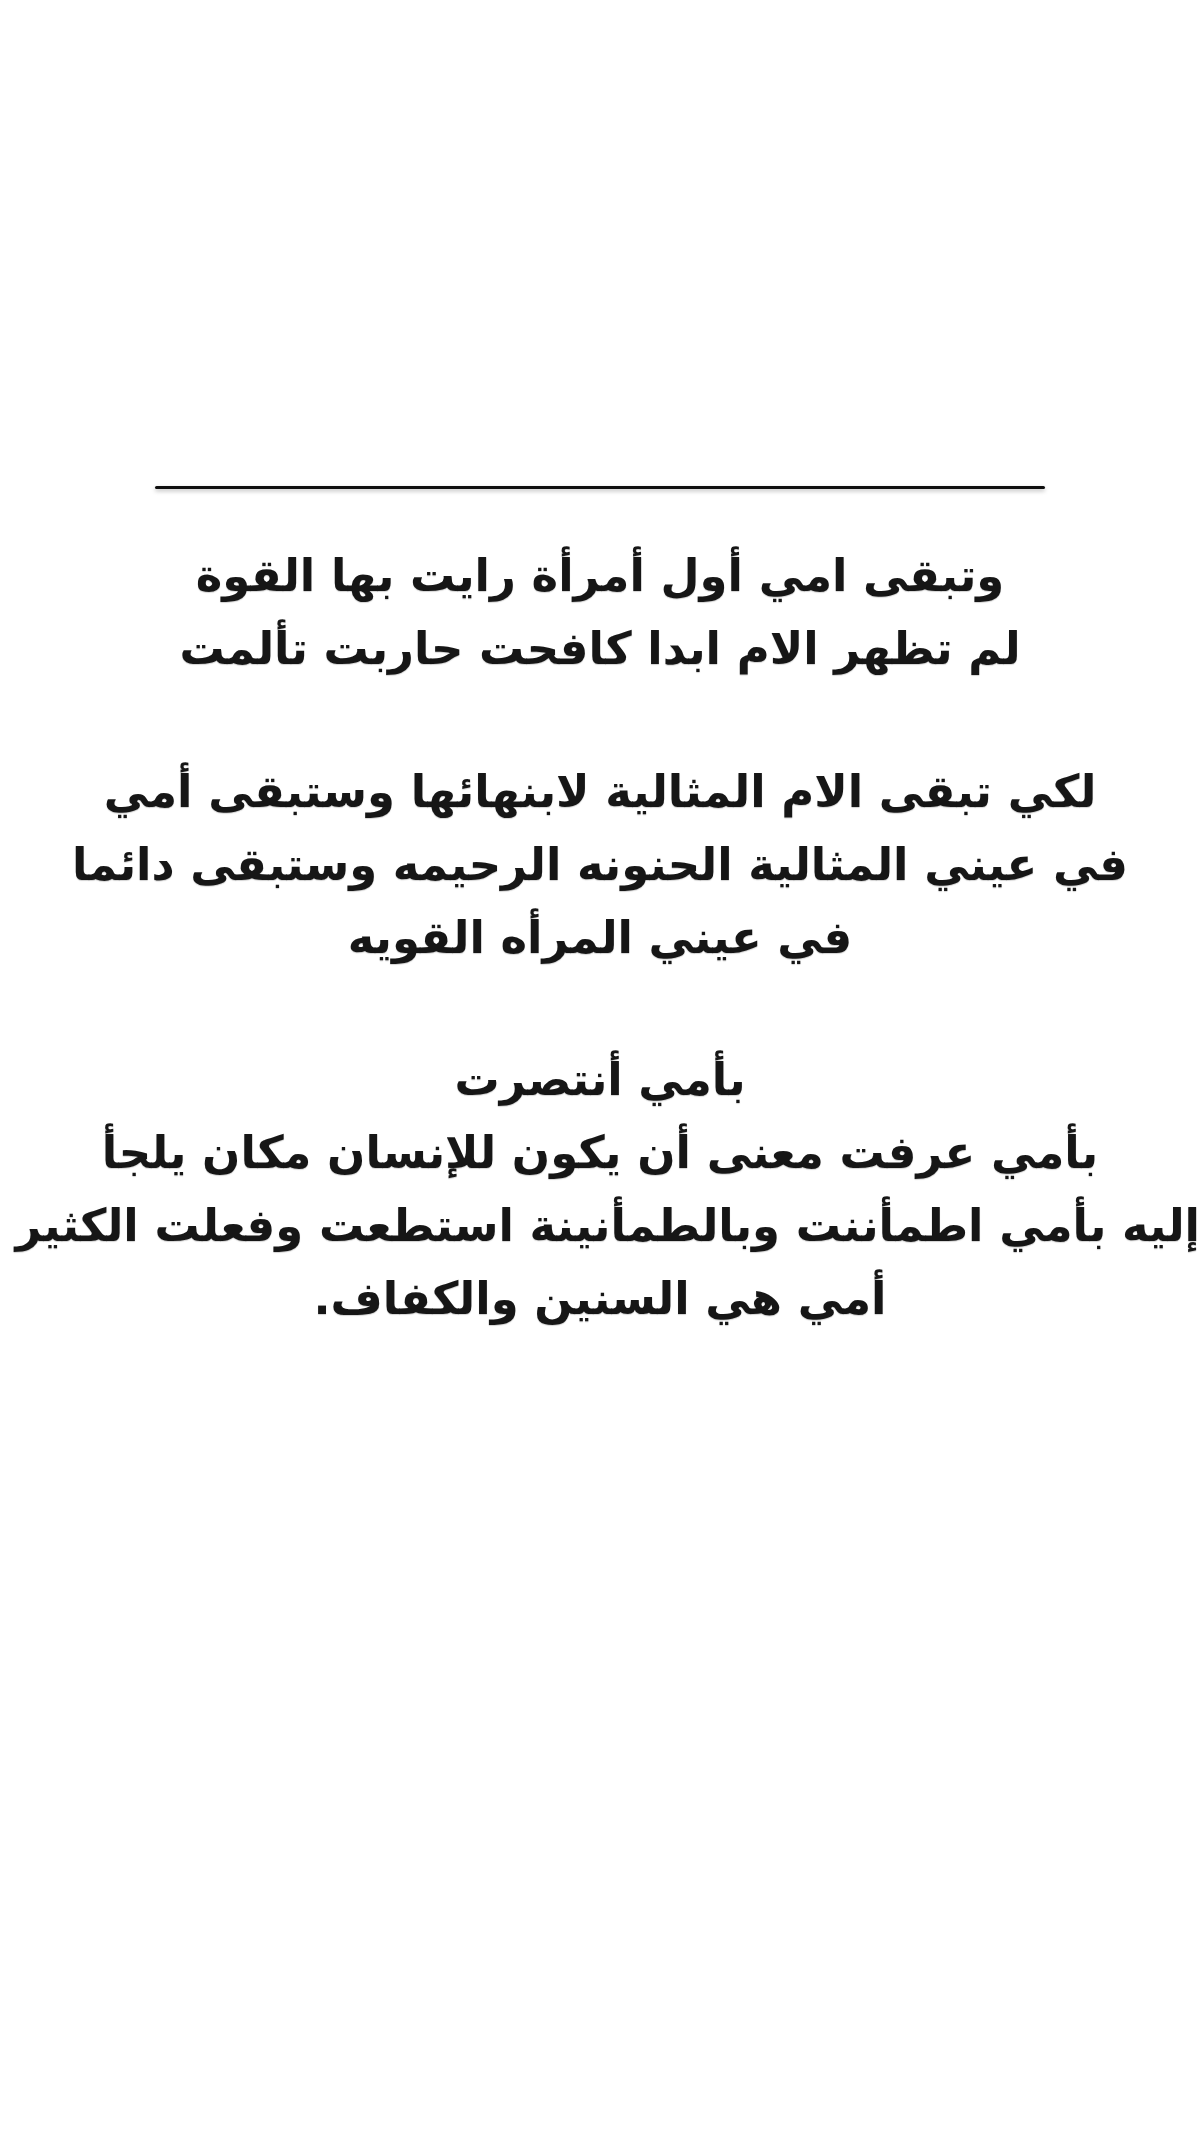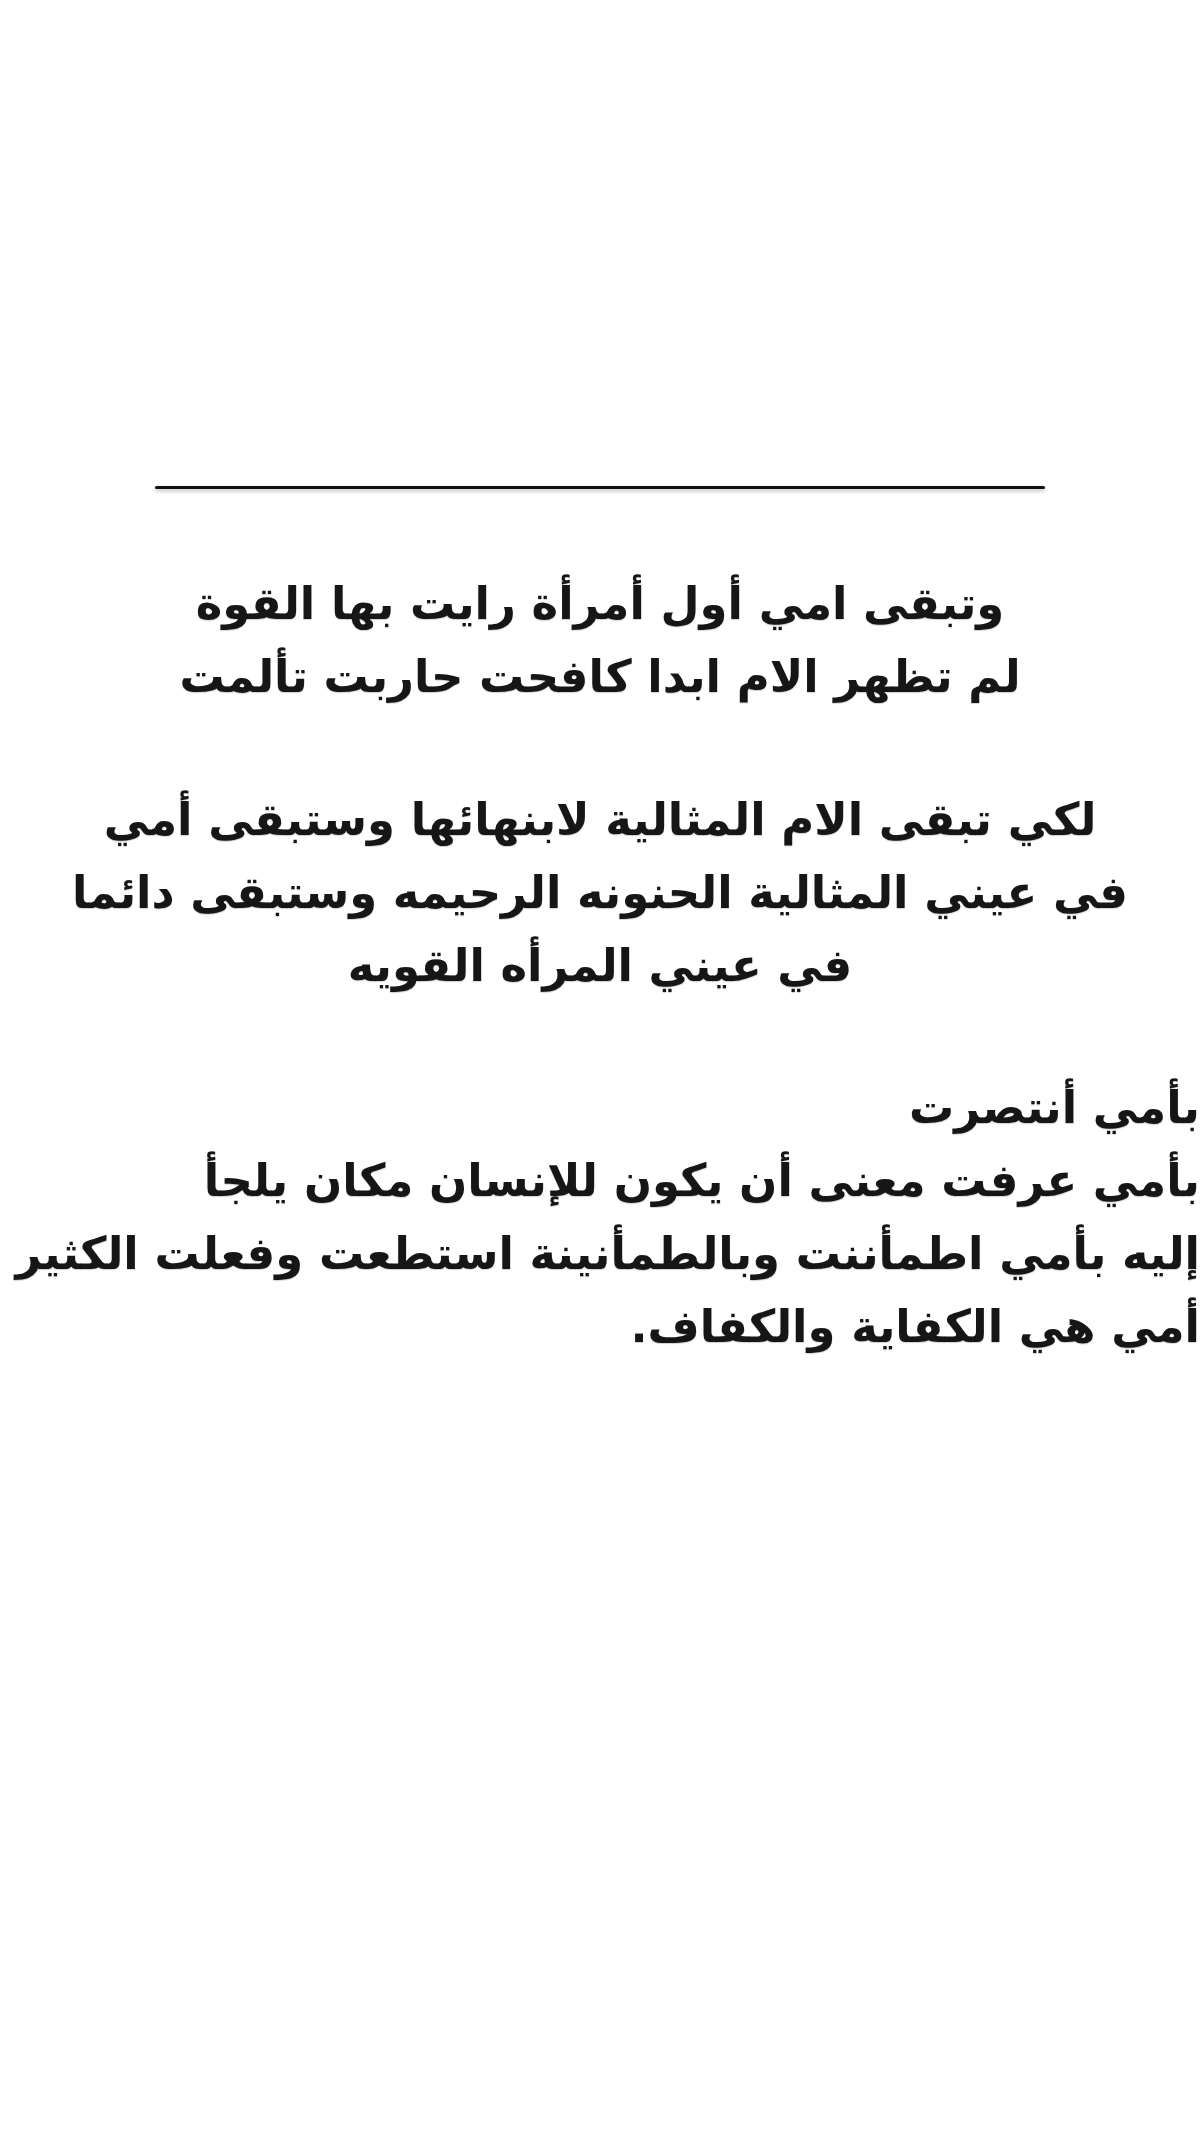--- a/index.html
+++ b/index.html
@@ -27,33 +27,33 @@
     left: 50%;
     transform: translateX(-50%);
     width: 890px;
     height: 3px;
     background: var(--divider);
     border-radius: 2px;
     box-shadow: 0 2px 4px rgba(0,0,0,0.28);
   }
   .text-block {
     position: absolute;
-    top: 568px;
+    top: 540px;
     left: 0;
     width: 1200px;
     direction: rtl;
     text-align: center;
     color: var(--text);
     font-weight: bold;
     font-size: 45px;
     line-height: 1.62;
     text-shadow: 0 1px 1px rgba(0,0,0,0.18);
   }
   .paragraph { margin-bottom: 70px; }
-  .paragraph:last-child { margin-bottom: 0; text-align: right; }
+  .paragraph:last-child { margin-bottom: 0; }
   .line { display: block; white-space: nowrap; }
 </style>
 </head>
 <body>
 
 <div class="page">
 
   <div class="divider"></div>
 
   <div class="text-block">
@@ -66,17 +66,17 @@
     <div class="paragraph">
       <span class="line">لكي تبقى الام المثالية لابنهائها وستبقى أمي</span>
       <span class="line">في عيني المثالية الحنونه الرحيمه وستبقى دائما</span>
       <span class="line">في عيني المرأه القويه</span>
     </div>
 
     <div class="paragraph">
       <span class="line">بأمي أنتصرت</span>
       <span class="line">بأمي عرفت معنى أن يكون للإنسان مكان يلجأ</span>
       <span class="line">إليه بأمي اطمأننت وبالطمأنينة استطعت وفعلت الكثير .</span>
-      <span class="line">أمي هي الكفاية والكفاف.</span>
+      <span class="line">أمي هي السنين والكفاف.</span>
     </div>
 
   </div>
 </div>
 
 </body></html>

